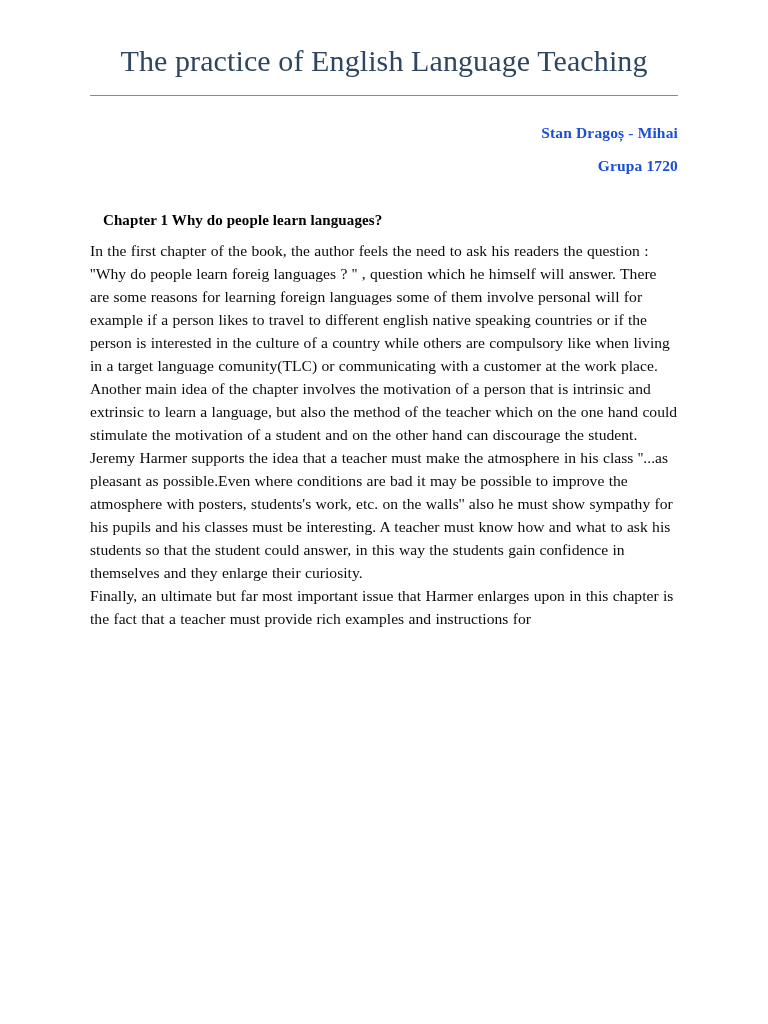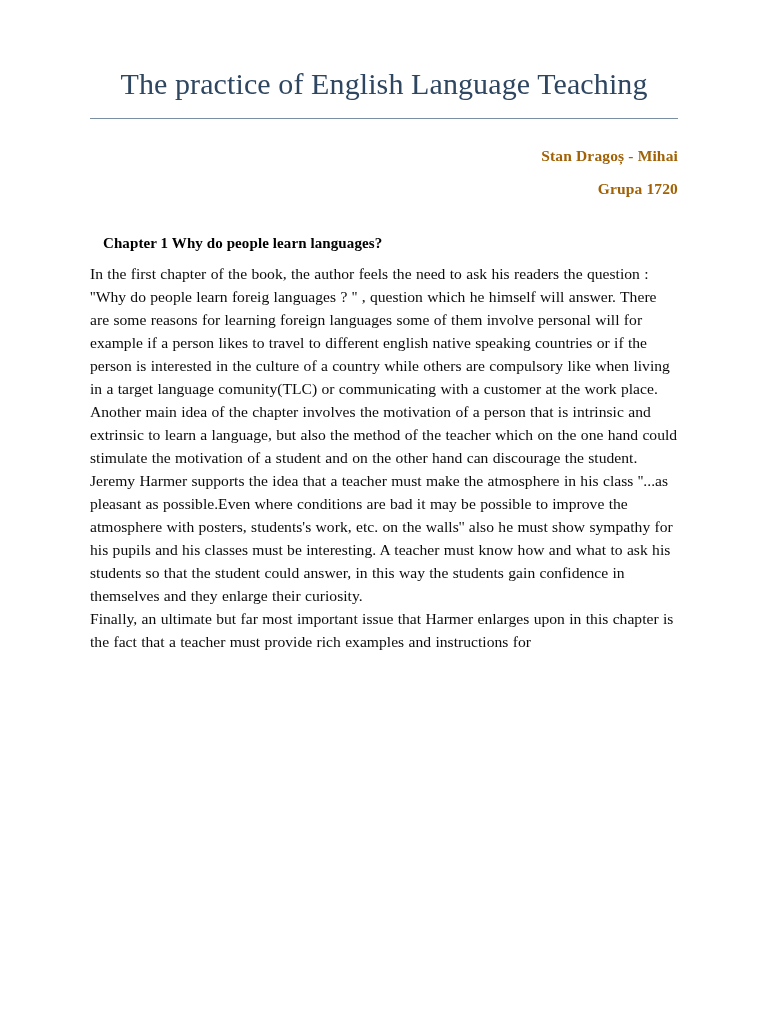--- a/index.html
+++ b/index.html
@@ -19,21 +19,21 @@
   .content {
     position: absolute;
     left: 90px;
     top: 0;
     width: 588px;
   }
 
   
   .doc-title {
     margin: 0;
-    padding-top: 64px;
+    padding-top: 41px;
     font-size: 30px;
     font-weight: 400;
     line-height: 1.36;
     text-align: center;
     color: #2e4660;
     letter-spacing: 0.1px;
   }
   .title-rule {
     margin-top: 13px;
     width: 100%;
@@ -43,21 +43,21 @@
   }
 
   
   .author-block {
     margin-top: 20px;
     text-align: right;
   }
   .author-line {
     font-size: 15.5px;
     font-weight: bold;
-    color: #a16207;
+    color: #1d4ed8;
     line-height: 2.15;
     letter-spacing: 0.15px;
   }
 
   
   .chapter-heading {
     margin-top: 26px;
     margin-left: 13px;
     font-size: 15px;
     font-weight: bold;

